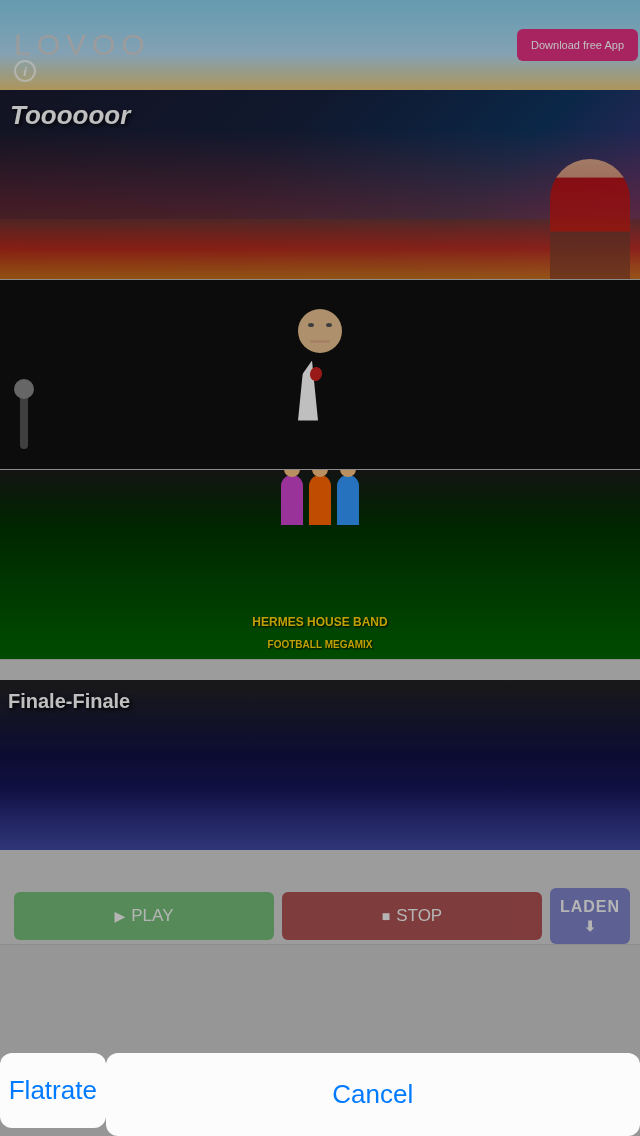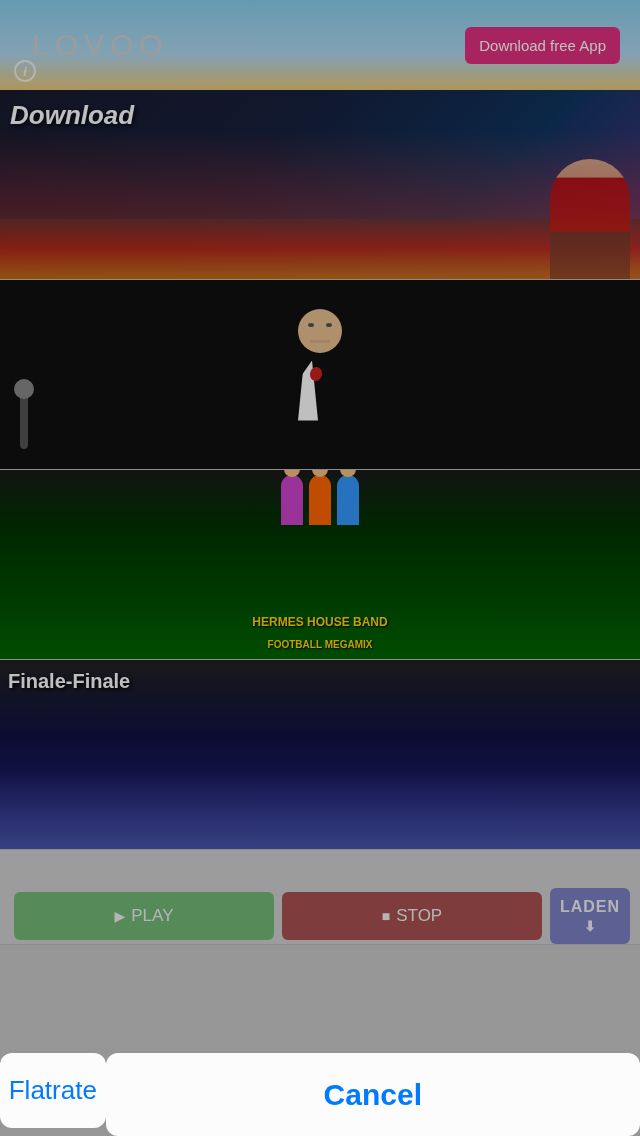--- a/index.html
+++ b/index.html
@@ -14,21 +14,21 @@
     }
 
     
     .header {
       width: 100%;
       height: 90px;
       background: linear-gradient(180deg, #87CEEB 0%, #b0d8f0 60%, #e8c87a 100%);
       display: flex;
       align-items: center;
       justify-content: space-between;
-      padding: 0 20px;
+      padding: 0 2px;
       position: relative;
     }
     .header-logo-img {
       width: 100px;
       height: 70px;
       display: flex;
       align-items: center;
       justify-content: flex-start;
       gap: 6px;
     }
@@ -57,21 +57,21 @@
       font-size: 13px;
       font-style: italic;
       font-weight: bold;
     }
     .download-btn {
       background: #e03080;
       color: white;
       border: none;
       border-radius: 6px;
       padding: 10px 14px;
-      font-size: 15px;
+      font-size: 11px;
       font-weight: 500;
       cursor: pointer;
       white-space: nowrap;
     }
 
     
     .song-list {
       width: 100%;
     }
 
@@ -139,20 +139,21 @@
       justify-content: center;
       overflow: hidden;
     }
 
     .thumb-finale {
       width: 100%;
       height: 100%;
       background: #14532d;
       position: relative;
       overflow: hidden;
+      margin-top: 20px;
     }
     .thumb-finale-label {
       position: absolute;
       top: 12px;
       left: 8px;
       font-size: 20px;
       font-weight: bold;
       color: white;
       text-shadow: 2px 2px 4px #000;
     }
@@ -292,22 +293,22 @@
       right: 0;
       height: 1px;
       background: #c8c8c8;
     }
 
     .action-cancel {
       background: rgba(255,255,255,0.97);
       border: none;
       border-radius: 12px;
       padding: 24px 20px;
-      font-size: 30px;
-      font-weight: 700;
+      font-size: 26px;
+      font-weight: 400;
       color: #007AFF;
       cursor: pointer;
       width: 100%;
       text-align: center;
       margin-bottom: 0;
     }
 
     .play-icon::before { content: '▶'; font-size: 14px; }
     .stop-icon::before { content: '■'; font-size: 14px; }
   </style>
@@ -338,21 +339,21 @@
     <span class="lovoo-text">LOVOO</span>
   </div>
   <button class="download-btn">Download free App</button>
   <div class="info-icon">i</div>
 </div>
 
 <div class="song-list">
 
   <div class="song-item">
     <div class="song-thumbnail thumb-toooor">
-      <span class="thumb-toooor-label">Download</span>
+      <span class="thumb-toooor-label">Toooooor</span>
 
       <div style="position:absolute;bottom:0;left:0;right:0;height:60px;background:linear-gradient(180deg,#333 0%,#DD0000 50%,#FFCC00 100%);opacity:0.7;"></div>
 
       <div style="position:absolute;bottom:0;right:10px;width:80px;height:120px;background:linear-gradient(180deg,#ffd0a0 0% 15%,#cc0000 16% 60%,#333 61% 100%);border-radius:40px 40px 0 0;opacity:0.85;"></div>
     </div>
 
   </div>
 
   <div class="song-item">
     <div class="song-thumbnail thumb-raabe">

